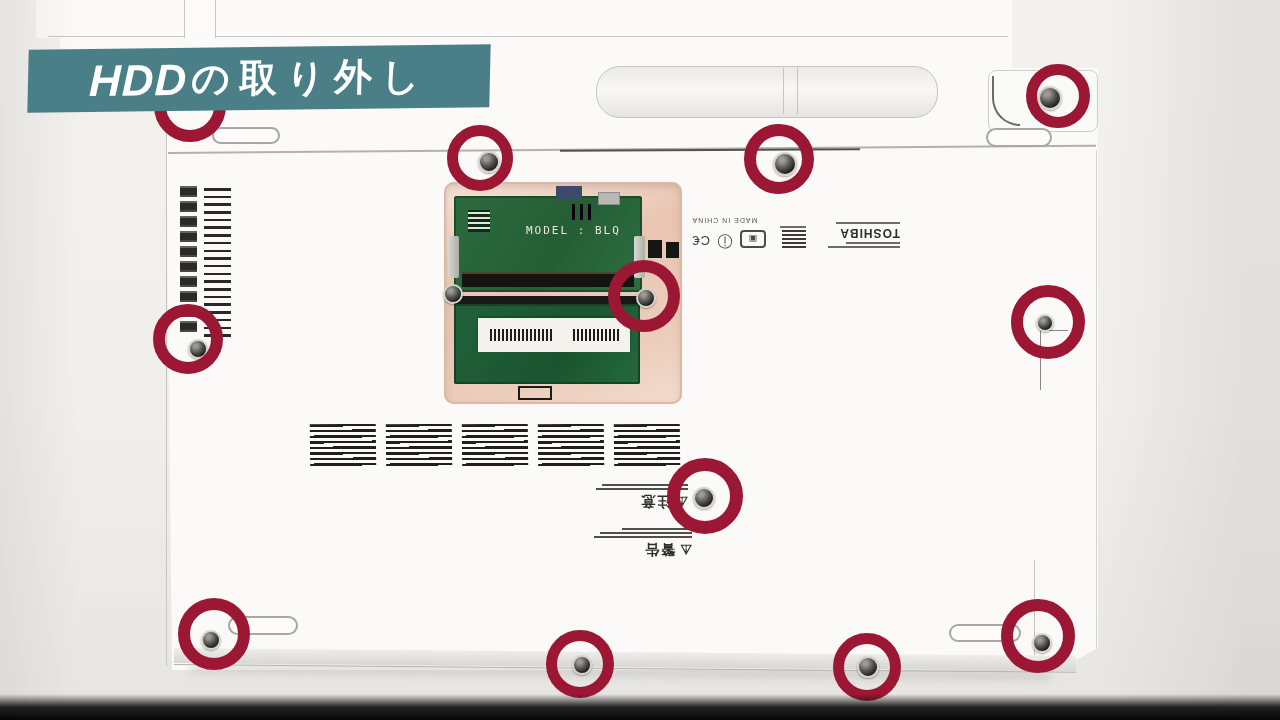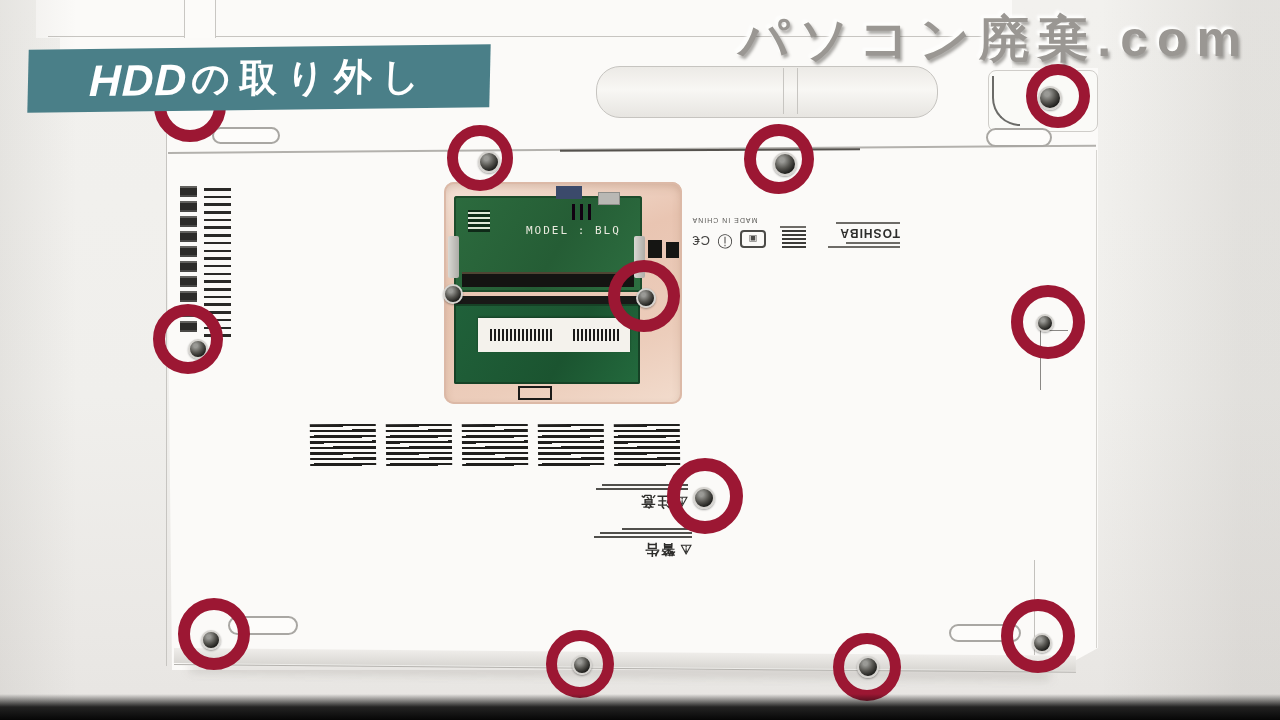--- a/index.html
+++ b/index.html
@@ -234,16 +234,15 @@
       <div class="ring" style="left: 546px; top: 630px; width: 68px; height: 68px; border: 11px solid rgb(156, 23, 51);"></div>
       <div class="ring" style="left: 833px; top: 633px; width: 68px; height: 68px; border: 11px solid rgb(156, 23, 51);"></div>
       <div class="ring" style="left: 1001px; top: 599px; width: 74px; height: 74px; border: 12px solid rgb(156, 23, 51);"></div>
     </div>
 
   <div id="banner" class="abs">
     <span class="en">HDD</span>
     <span class="ja">の取り外し</span>
   </div>
 
-  <div id="watermark" class="abs">パソコン廃棄.com</div>
 
   <div id="bottombar" class="abs"></div>
 </div>
 
 </body></html>

